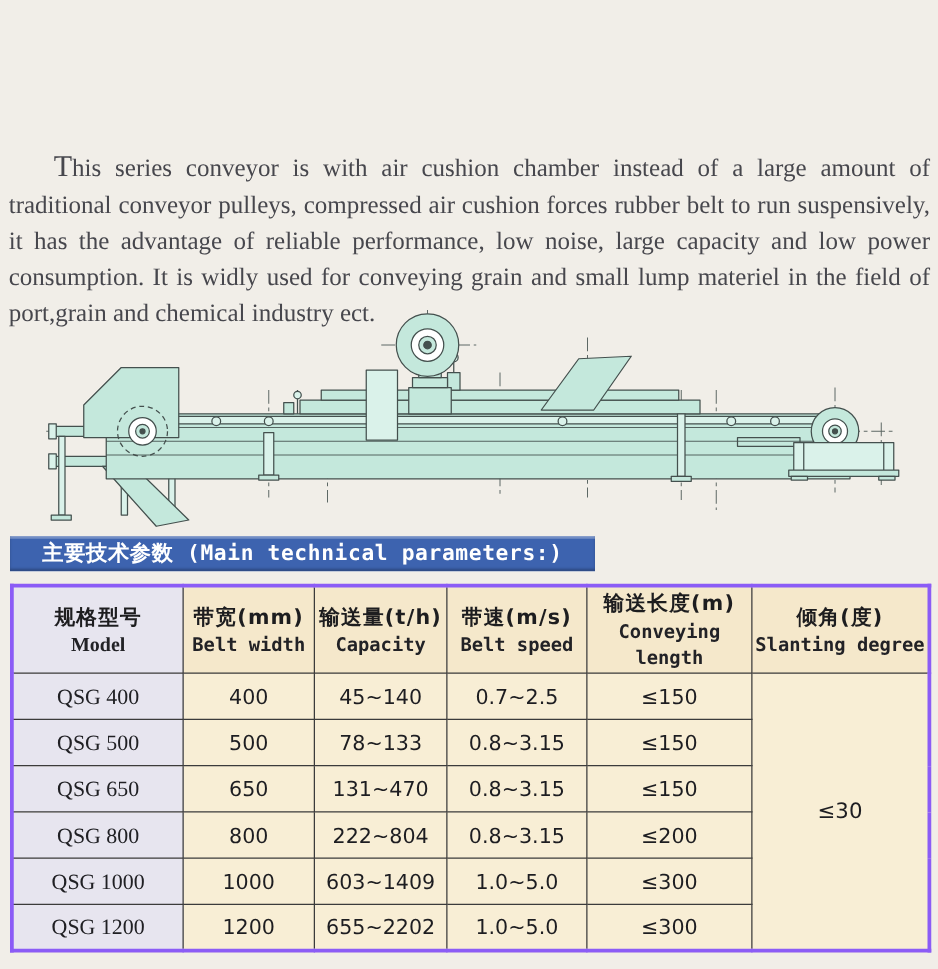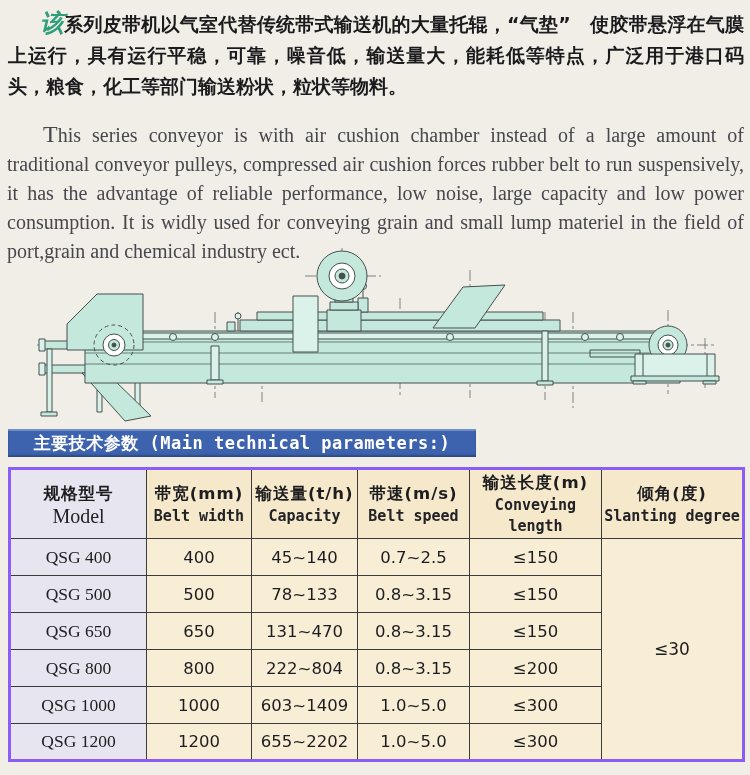--- a/index.html
+++ b/index.html
@@ -94,41 +94,40 @@
     letter-spacing:1px;line-height:24px;
   }
   .en-h{
     display:block;
     font-family:"DejaVu Sans Mono",monospace;
     font-weight:700;font-size:15px;color:#222226;
     line-height:21px;
   }
   .en-h.serif{
     font-family:"Liberation Serif",serif;
-    font-weight:400;font-size:20px;text-align:center;
+    font-weight:700;font-size:16px;text-align:center;
   }
   .model-cell{
     font-family:"Liberation Serif",serif;
     font-size:17.5px;color:#202024;
   }
   .num-cell{
     font-family:"DejaVu Sans",sans-serif;
     font-size:16.5px;color:#1d1d21;
   }
   .merge-cell{
     font-family:"DejaVu Sans",sans-serif;
     font-size:17px;color:#1d1d21;
   }
 </style>
 </head>
 <body>
 
 <div class="page">
 
-  <p class="zh-intro"><span class="lead">该</span><span>系列皮带机以气室代替传统带式输送机的大量托辊，“气垫”　使胶带悬浮在气膜上运行，具有运行平稳，可靠，噪音低，输送量大，能耗低等特点，广泛用于港口码头，粮食，化工等部门输送粉状，粒状等物料。</span></p>
 
   <p class="en-intro">This series conveyor is with air cushion chamber instead of a large amount of traditional conveyor pulleys, compressed air cushion forces rubber belt to run suspensively, it has the advantage of reliable performance, low noise, large capacity and  low power consumption. It is widly used for conveying grain and small lump materiel in the field of port,grain and chemical industry ect.</p>
 
   <div class="drawing-wrap">
     <svg viewBox="0 0 700 182" xmlns="http://www.w3.org/2000/svg">
       <g stroke="var(--drawing-line)" stroke-width="1" fill="none" stroke-linejoin="round">
 
         <g stroke-width="0.8" stroke-dasharray="11 3 3 3" opacity="0.85">
           <line x1="12" y1="99" x2="692" y2="99"></line>
           <line x1="280" y1="30" x2="356" y2="30"></line>

